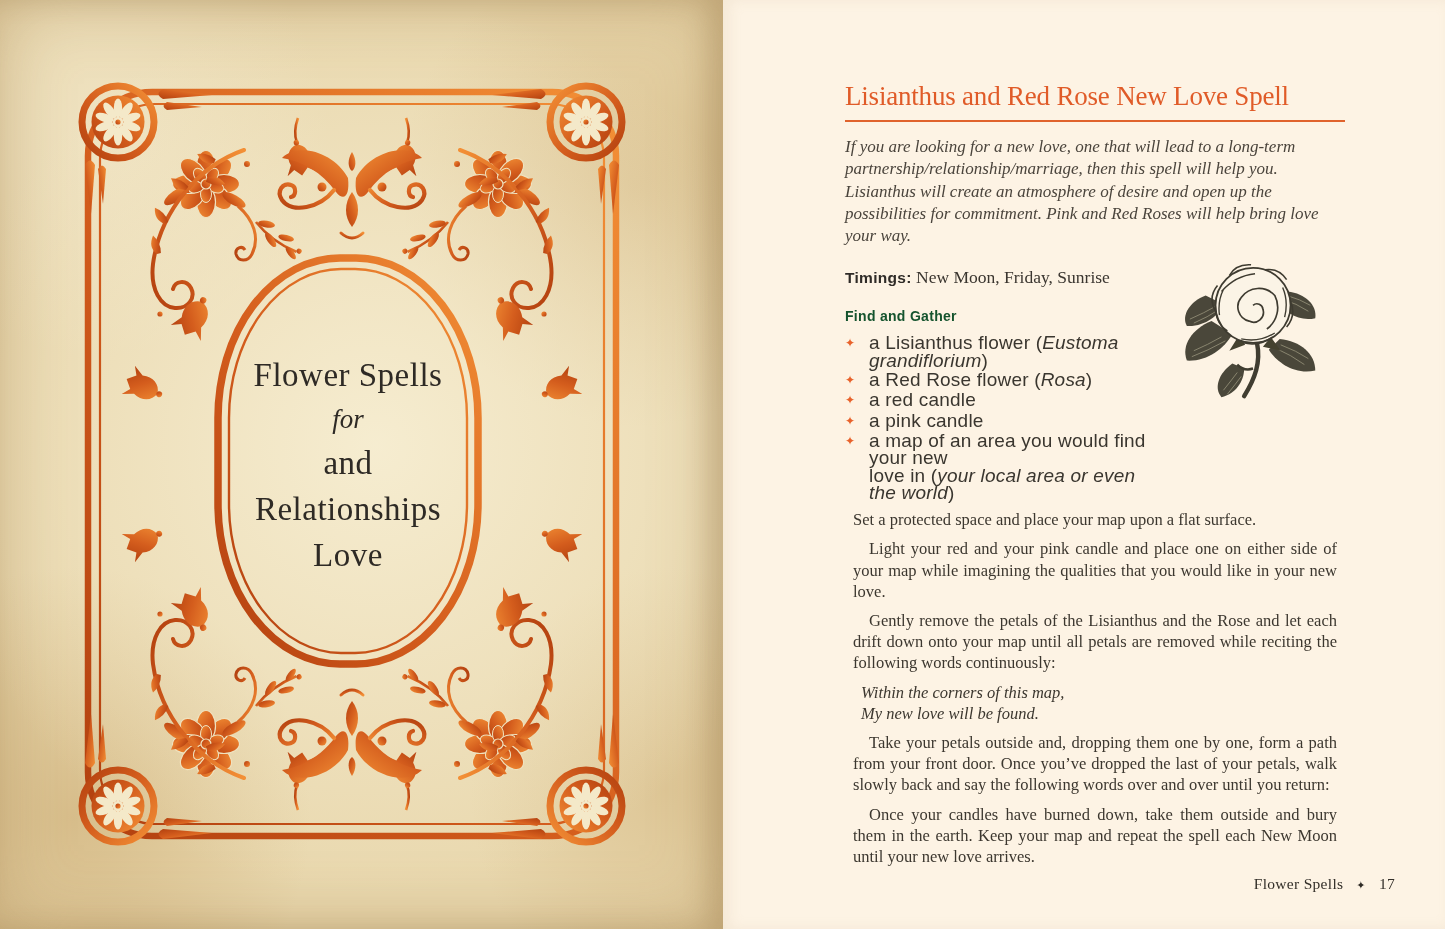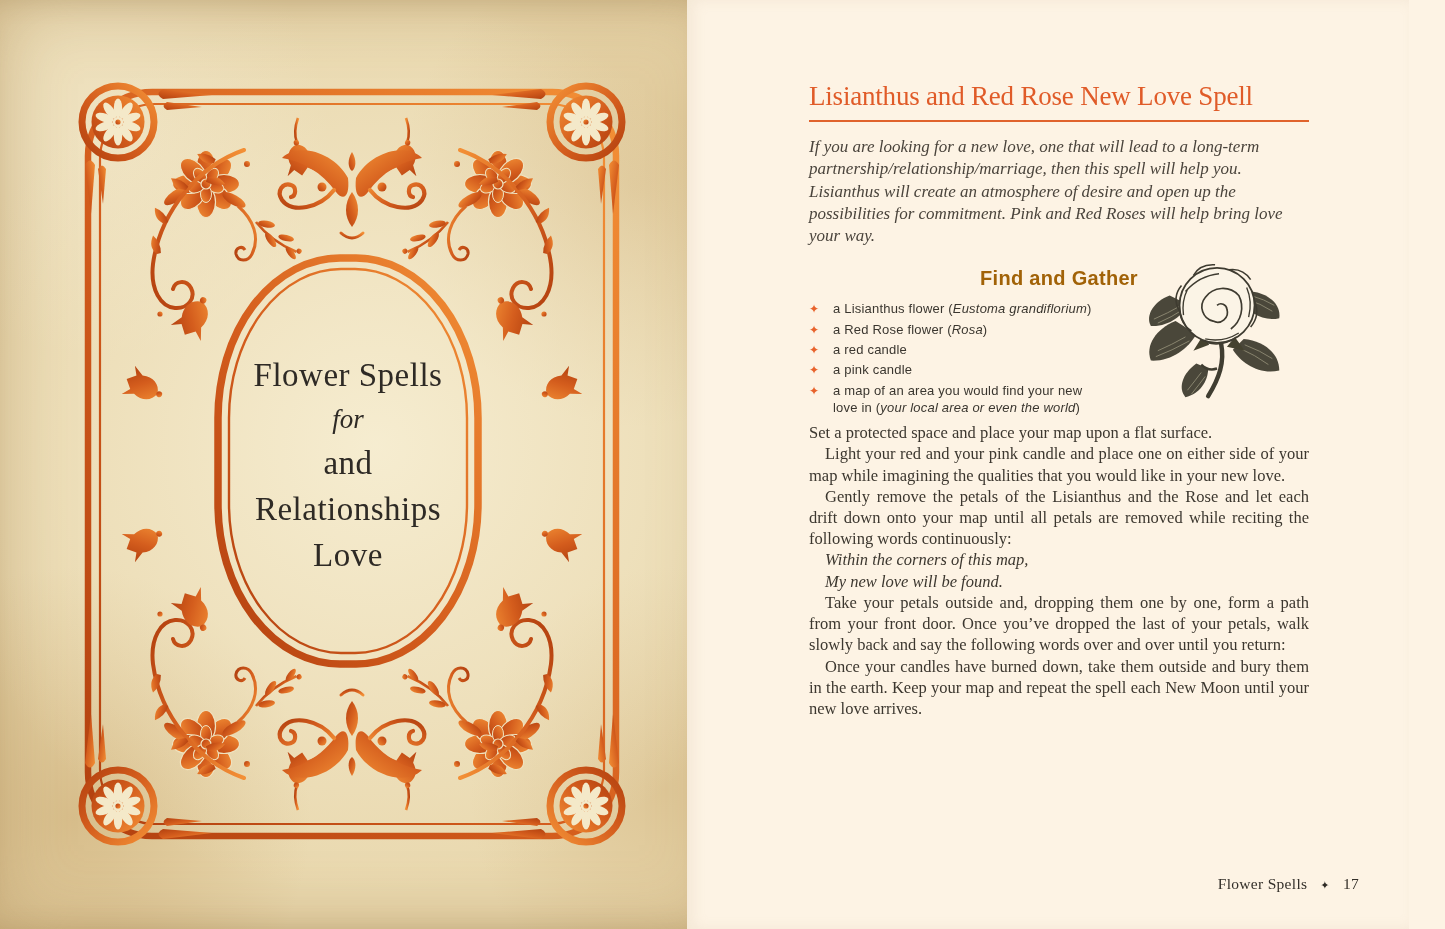--- a/index.html
+++ b/index.html
@@ -22,55 +22,55 @@
   .ornament{position:absolute;left:0;top:0;width:723px;height:929px;}
   .cover-title{
     position:absolute;left:218px;top:352px;width:260px;text-align:center;
     color:#2e2a25;
   }
   .ct-main{font-size:33px;line-height:46px;letter-spacing:0.5px;}
   .ct-for{font-size:27px;line-height:42px;font-style:italic;}
 
   
   .page-right{
-    position:absolute;left:687px;top:0;width:722px;height:929px;
+    position:absolute;left:723px;top:0;width:722px;height:929px;
     background:#fdf3e4;
     box-shadow: inset 6px 0 14px rgba(185,155,115,0.12);
   }
   .col{position:absolute;left:122px;top:80px;width:500px;}
   .spell-title{
     margin:0;font-weight:normal;font-size:27px;line-height:32px;
     color:#e05b28;letter-spacing:-0.2px;
   }
   .title-rule{height:2px;background:#e0632c;margin-top:8px;}
   .intro{
     margin:14px 0 8px 0;font-style:italic;font-size:17px;line-height:22.3px;
     color:#4a443c;
   }
   .timings{margin-top:20px;font-size:17.5px;color:#3a352f;}
   .sans-b{
     font-family:"Liberation Sans", sans-serif;font-weight:bold;
     font-size:15.5px;color:#2f2b27;letter-spacing:0.3px;
   }
   .section-h{
     margin-top:20px;font-family:"Liberation Sans", sans-serif;font-weight:bold;
-    font-size:20px;color:#a16207;letter-spacing:0.3px;text-align:center;
+    font-size:14px;color:#14532d;letter-spacing:0.3px;
   }
   .gather-list{margin-top:10px;width:320px;}
   .g-item{display:flex;margin-bottom:2px;}
   .g-star{
     flex:none;width:24px;color:#e8622b;font-size:12px;line-height:17.3px;
     font-family:"DejaVu Sans", sans-serif;padding-top:1px;
   }
   .g-text{
-    font-family:"Liberation Sans", sans-serif;font-size:13px;
+    font-family:"Liberation Sans", sans-serif;font-size:19px;
     line-height:17.3px;color:#3a362f;letter-spacing:0.2px;
   }
   .spell-body{margin-top:6px;font-size:16.5px;line-height:21.2px;color:#3c372f;}
-  .spell-body p{margin:0;text-align:justify;}
+  .spell-body p{margin:8px;text-align:justify;}
   .spell-body p.ind{text-indent:16px;}
   .verse{font-style:italic;margin-left:16px;}
   .rose{position:absolute;left:455px;top:253px;width:158px;height:155px;}
   .footer{
     position:absolute;right:50px;bottom:36px;display:flex;align-items:baseline;
     gap:13px;font-size:15.5px;color:#332f29;letter-spacing:0.3px;
   }
   .f-star{font-size:11px;color:#2e2a25;font-family:"DejaVu Sans", sans-serif;}
 </style>
 </head>
@@ -231,20 +231,21 @@
       <path d="M-32,-14 Q-18,-30 2,-32 M-34,10 Q-36,-4 -30,-16 M30,-18 Q36,-4 32,12 M-12,34 Q6,38 22,28" fill="none" stroke="#3e3b30" stroke-width="1.4"></path>
     </g>
   </svg>
 
   <div class="col">
     <h1 class="spell-title">Lisianthus and Red Rose New Love Spell</h1>
     <div class="title-rule"></div>
 
     <p class="intro">If you are looking for a new love, one that will lead to a long-term partnership/relationship/marriage, then this spell will help you. Lisianthus will create an atmosphere of desire and open up the possibilities for commitment. Pink and Red Roses will help bring love your way.</p>
 
+    <div class="timings"><span class="sans-b">Timings:</span><span> New Moon, Friday, Sunrise</span></div>
 
     <div class="section-h">Find and Gather</div>
 
     <div class="gather-list">
       <div class="g-item">
         <span class="g-star">✦</span>
         <span class="g-text"><span>a Lisianthus flower (</span><i>Eustoma grandiflorium</i><span>)</span></span>
       </div>
       <div class="g-item">
         <span class="g-star">✦</span>

